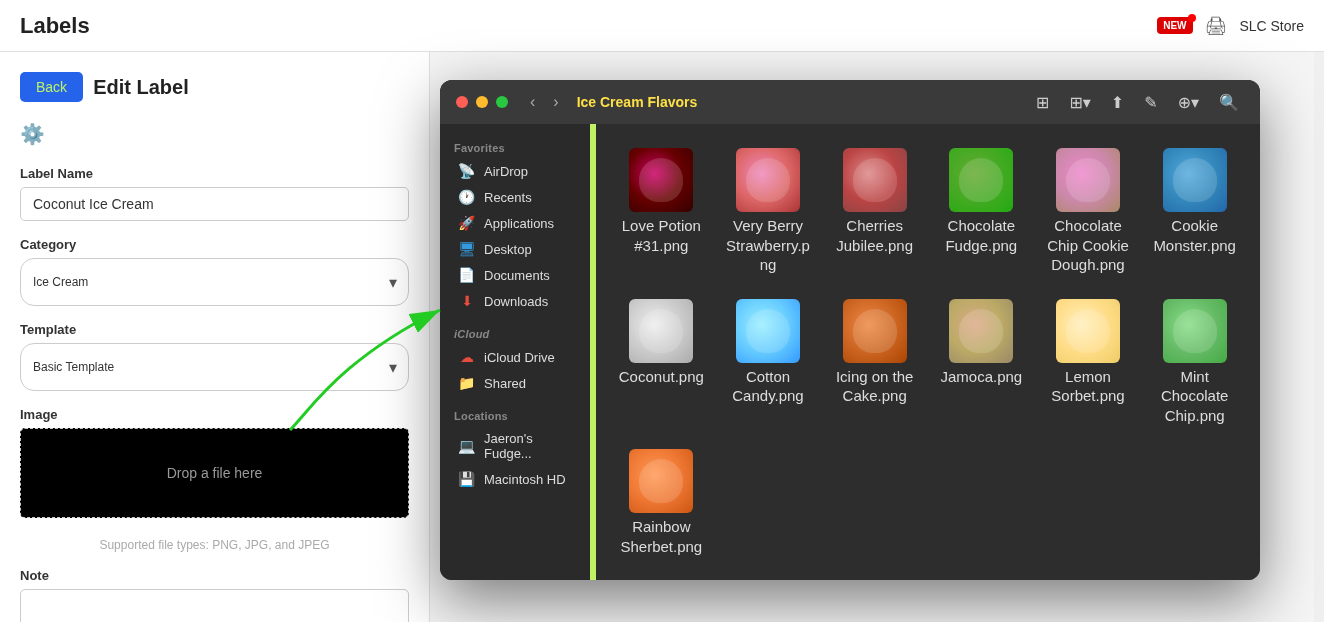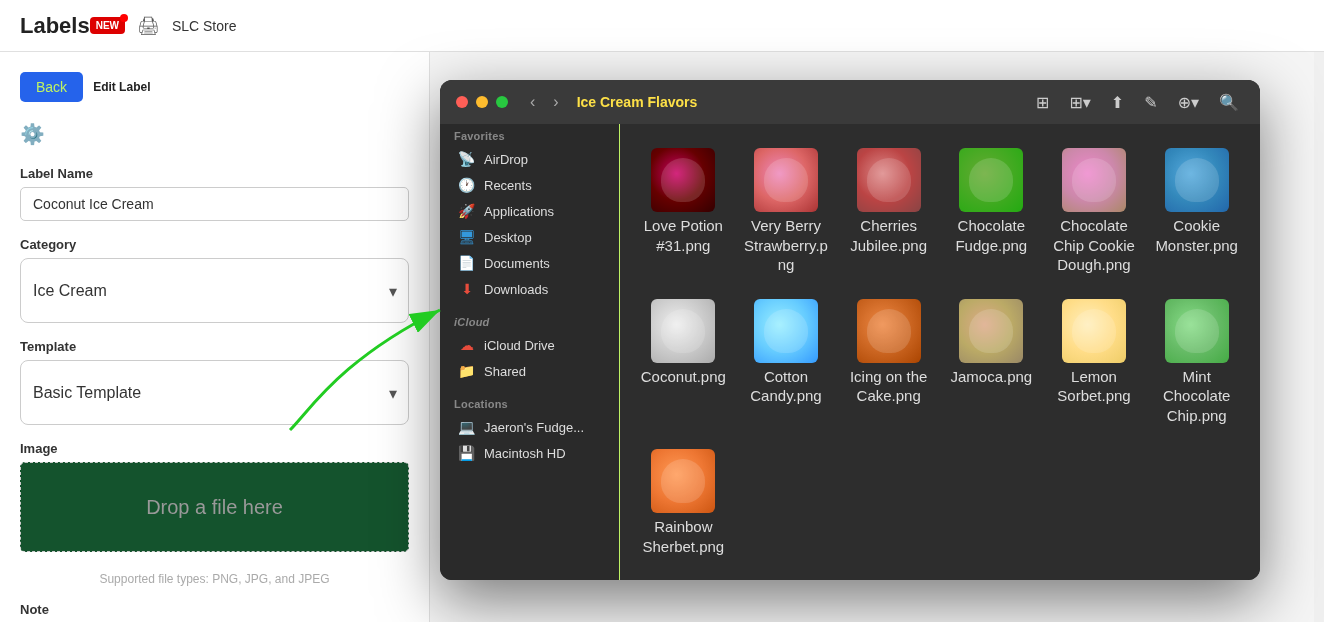--- a/index.html
+++ b/index.html
@@ -18,20 +18,21 @@
       height: 100%;
       background: #fff;
       display: flex;
       flex-direction: column;
     }
 
     
     .header {
       display: flex;
       align-items: center;
+      justify-content: space-between;
       padding: 10px 20px;
       border-bottom: 1px solid #e0e0e0;
       background: #fff;
       height: 52px;
     }
     .header-title {
       font-size: 22px;
       font-weight: 600;
       color: #222;
     }
@@ -71,21 +72,21 @@
       color: #bef264;
       border: none;
       border-radius: 5px;
       padding: 7px 16px;
       font-size: 14px;
       font-weight: 500;
       cursor: pointer;
       margin-right: 10px;
     }
     .edit-label-title {
-      font-size: 12px;
+      font-size: 20px;
       font-weight: 600;
       color: #222;
     }
     .top-actions {
       display: flex;
       align-items: center;
       margin-bottom: 20px;
     }
 
     .section-title {
@@ -119,23 +120,23 @@
       font-size: 14px;
       color: #333;
       background: #fff;
     }
     .form-select-wrapper {
       position: relative;
     }
     .form-select-wrapper select {
       width: 100%;
       border: 1px solid #ccc;
-      border-radius: 8px;
-      padding: 23px 12px;
-      font-size: 16px;
+      border-radius: 14px;
+      padding: 16px 12px;
+      font-size: 12px;
       color: #333;
       background: #fff;
       appearance: none;
       cursor: pointer;
     }
     .form-select-wrapper::after {
       content: '▾';
       position: absolute;
       right: 12px;
       top: 50%;
@@ -143,22 +144,22 @@
       color: #555;
       pointer-events: none;
     }
 
     .image-drop-area {
       border: 1px dashed #ccc;
       border-radius: 5px;
       padding: 30px;
       text-align: center;
       color: #999;
-      font-size: 20px;
-      background: #14532d;
+      font-size: 14px;
+      background: #000000;
       min-height: 90px;
       display: flex;
       align-items: center;
       justify-content: center;
     }
     .file-types-hint {
       font-size: 12px;
       color: #aaa;
       text-align: center;
       margin-top: 20px;
@@ -252,26 +253,26 @@
 
     
     .finder-body {
       display: flex;
       flex: 1;
       overflow: hidden;
     }
 
     
     .finder-sidebar {
-      width: 180px;
+      width: 156px;
       background: #2a2a2a;
-      padding: 0 0;
+      padding: 12px 0;
       flex-shrink: 0;
       overflow-y: auto;
-      border-right: 1px solid #bef264;
+      border-right: 6px solid #bef264;
     }
     .sidebar-section-header {
       font-size: 11px;
       font-weight: 600;
       color: #888;
       padding: 6px 14px 4px;
       text-transform: none;
       letter-spacing: 0.02em;
     }
     .sidebar-item {

